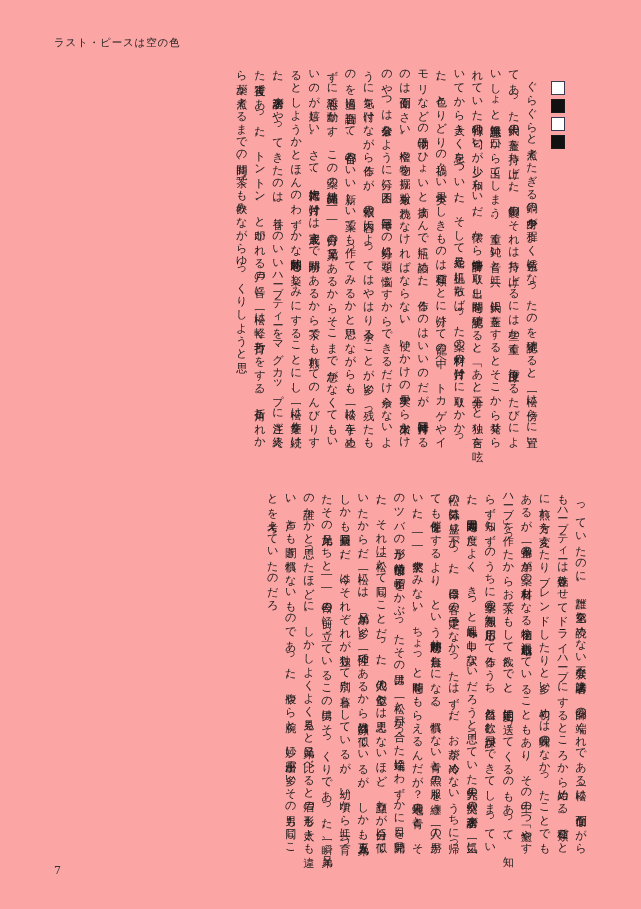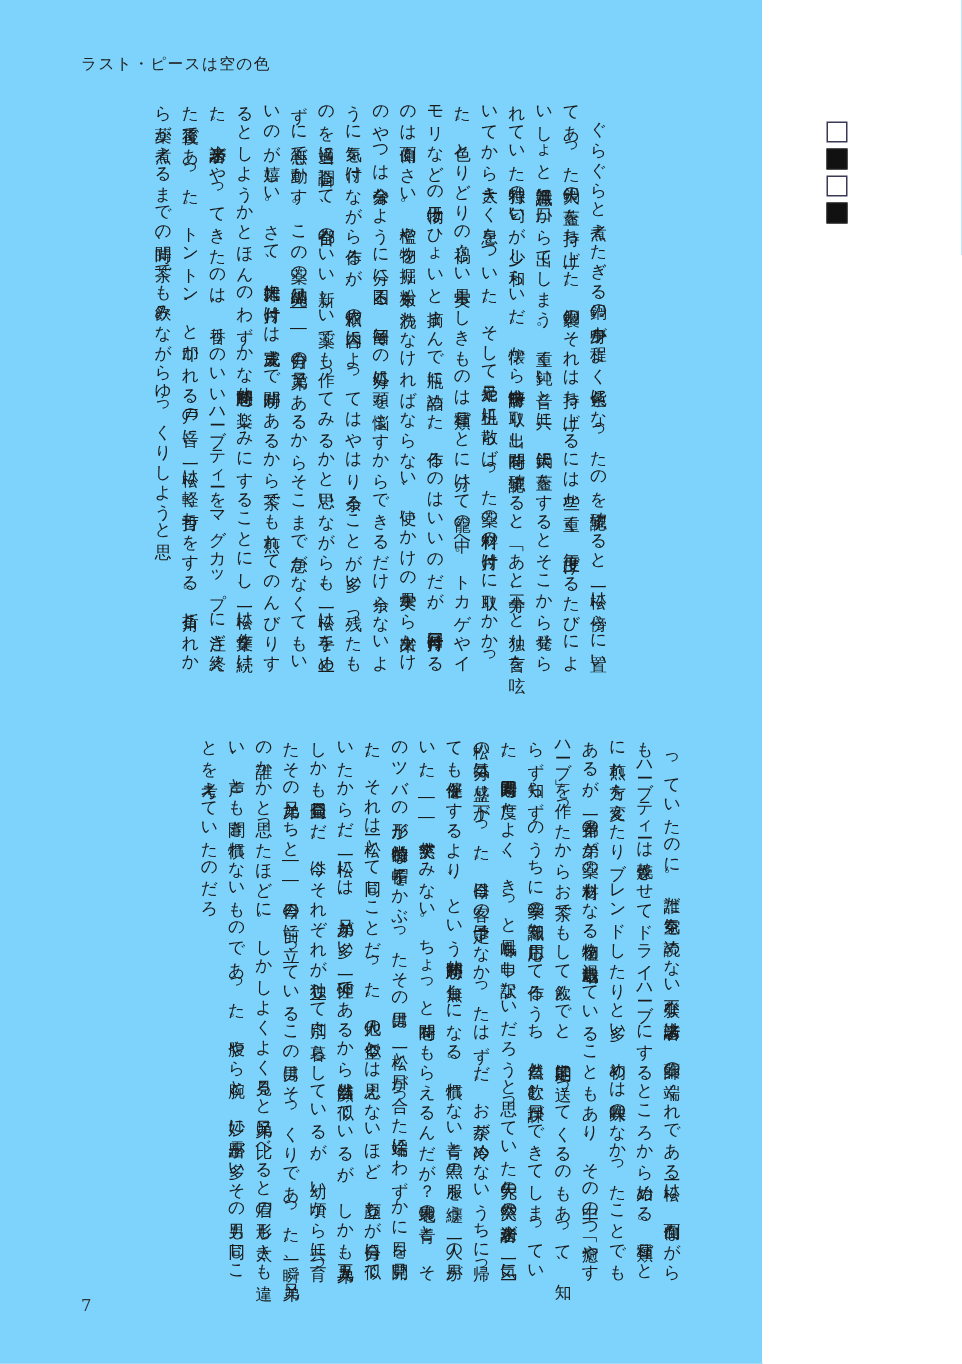--- a/index.html
+++ b/index.html
@@ -12,23 +12,23 @@
     background: #ffffff;
     font-family: "DejaVu Serif", "Liberation Serif", serif;
     color: #1a1a1a;
     overflow: hidden;
     position: relative;
   }
 
   .page {
     position: absolute;
     inset: 0;
-    width: 508px;
+    width: 641px;
     height: 909px;
-    background: #7dd3fc;
+    background: #fca5a5;
   }
 
   
   .running-header {
     position: absolute;
     top: 36px;
     left: 54px;
     font-size: 10.5px;
     letter-spacing: 0.08em;
     color: #222;

